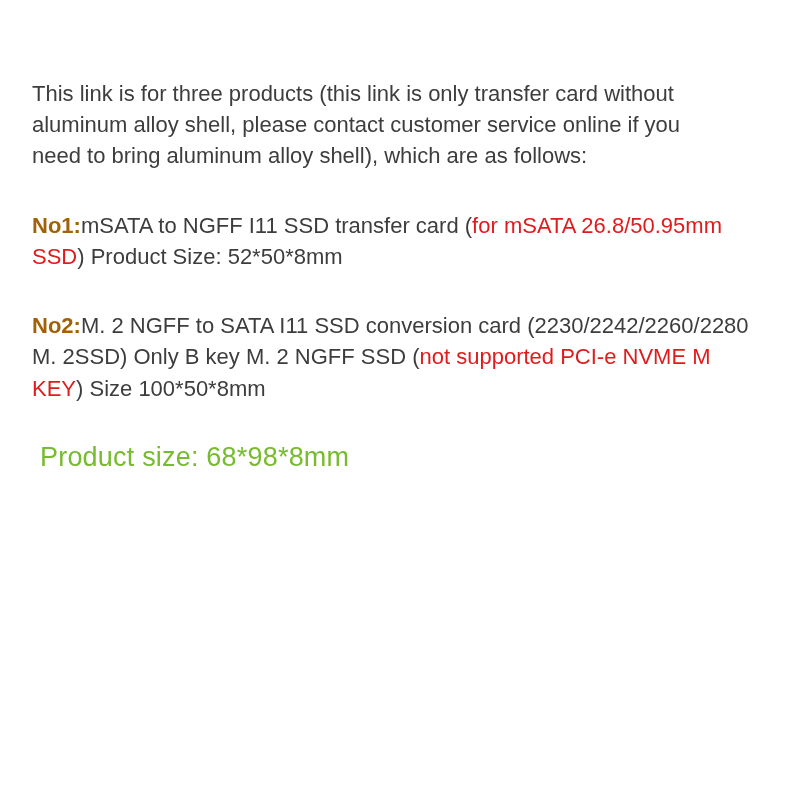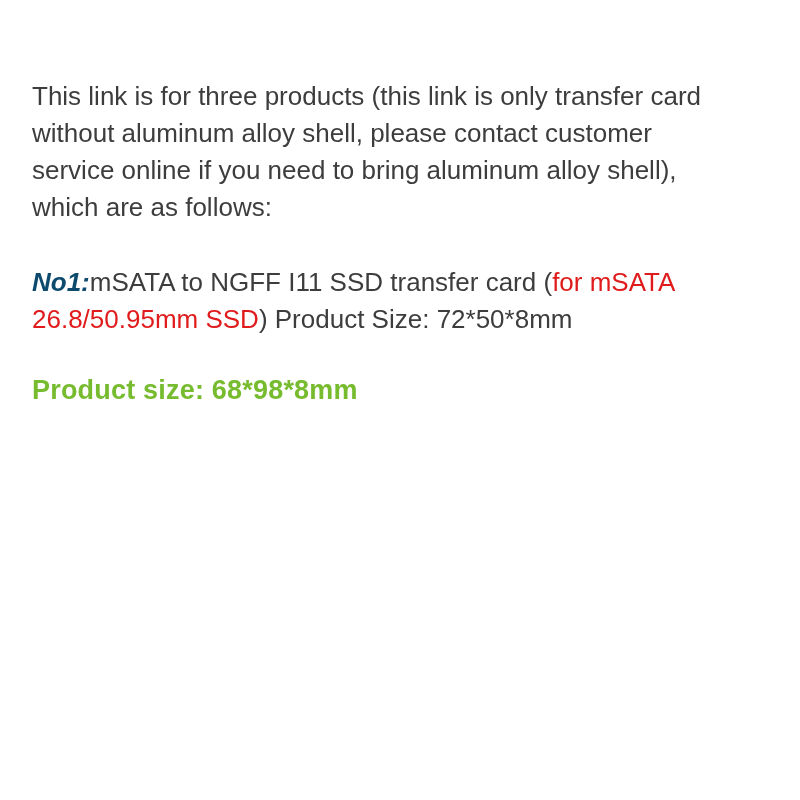--- a/index.html
+++ b/index.html
@@ -15,60 +15,62 @@
     overflow: hidden;
   }
   .page {
     box-sizing: border-box;
     width: 800px;
     height: 800px;
     padding: 78px 32px 0 32px;
     background: #ffffff;
   }
   .para {
-    font-size: 26px;
+    font-size: 22px;
     line-height: 1.42;
     color: #3d3d3d;
     margin: 0;
   }
   .intro {
     margin-bottom: 38px;
     max-width: 700px;
   }
   .item {
     margin: 0 0 38px 0;
     max-width: 725px;
   }
   .item:last-of-type {
     margin-bottom: 34px;
   }
   .lbl {
     font-weight: bold;
-    color: #0c4a6e;
-    font-style: italic;
+    color: #a16207;
   }
   .red {
     color: #e01b1b;
   }
   .green-line {
     font-size: 27px;
-    font-weight: bold;
+    font-weight: normal;
     color: #77bb2f;
     letter-spacing: 0.2px;
-    margin: 0;
+    margin: 8px;
   }
 </style>
 </head>
 <body>
 
 <div class="page">
 
   <p class="para intro">This link is for three products (this link is only transfer card without aluminum alloy shell, please contact customer service online if you need to bring aluminum alloy shell), which are as follows:</p>
 
   <p class="para item">
-    <span class="lbl">No1:</span><span>mSATA to NGFF I11 SSD transfer card (</span><span class="red">for mSATA 26.8/50.95mm SSD</span><span>) Product Size: 72*50*8mm</span>
+    <span class="lbl">No1:</span><span>mSATA to NGFF I11 SSD transfer card (</span><span class="red">for mSATA 26.8/50.95mm SSD</span><span>) Product Size: 52*50*8mm</span>
   </p>
 
+  <p class="para item">
+    <span class="lbl">No2:</span><span>M. 2 NGFF to SATA I11 SSD conversion card (2230/2242/2260/2280 M. 2SSD) Only B key M. 2 NGFF SSD (</span><span class="red">not supported PCI-e NVME M KEY</span><span>) Size 100*50*8mm</span>
+  </p>
 
 
   <p class="green-line">Product size: 68*98*8mm</p>
 
 </div>
 
 </body></html>

